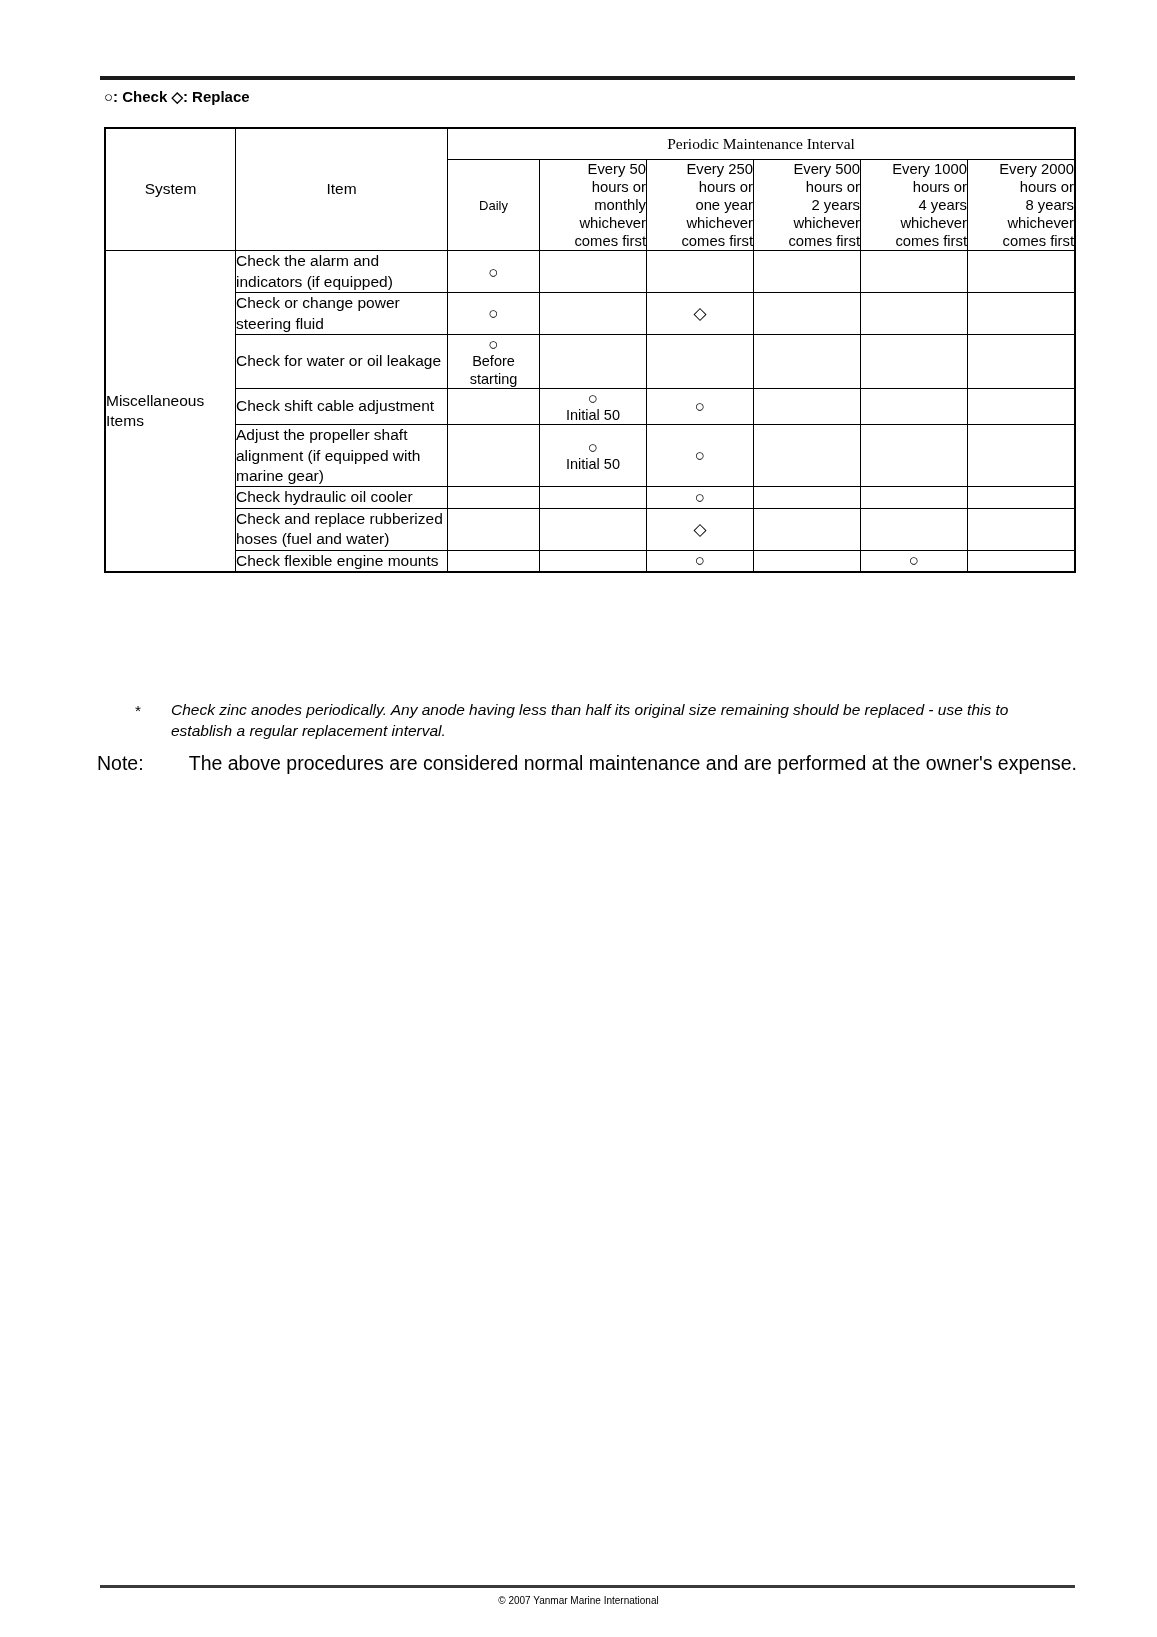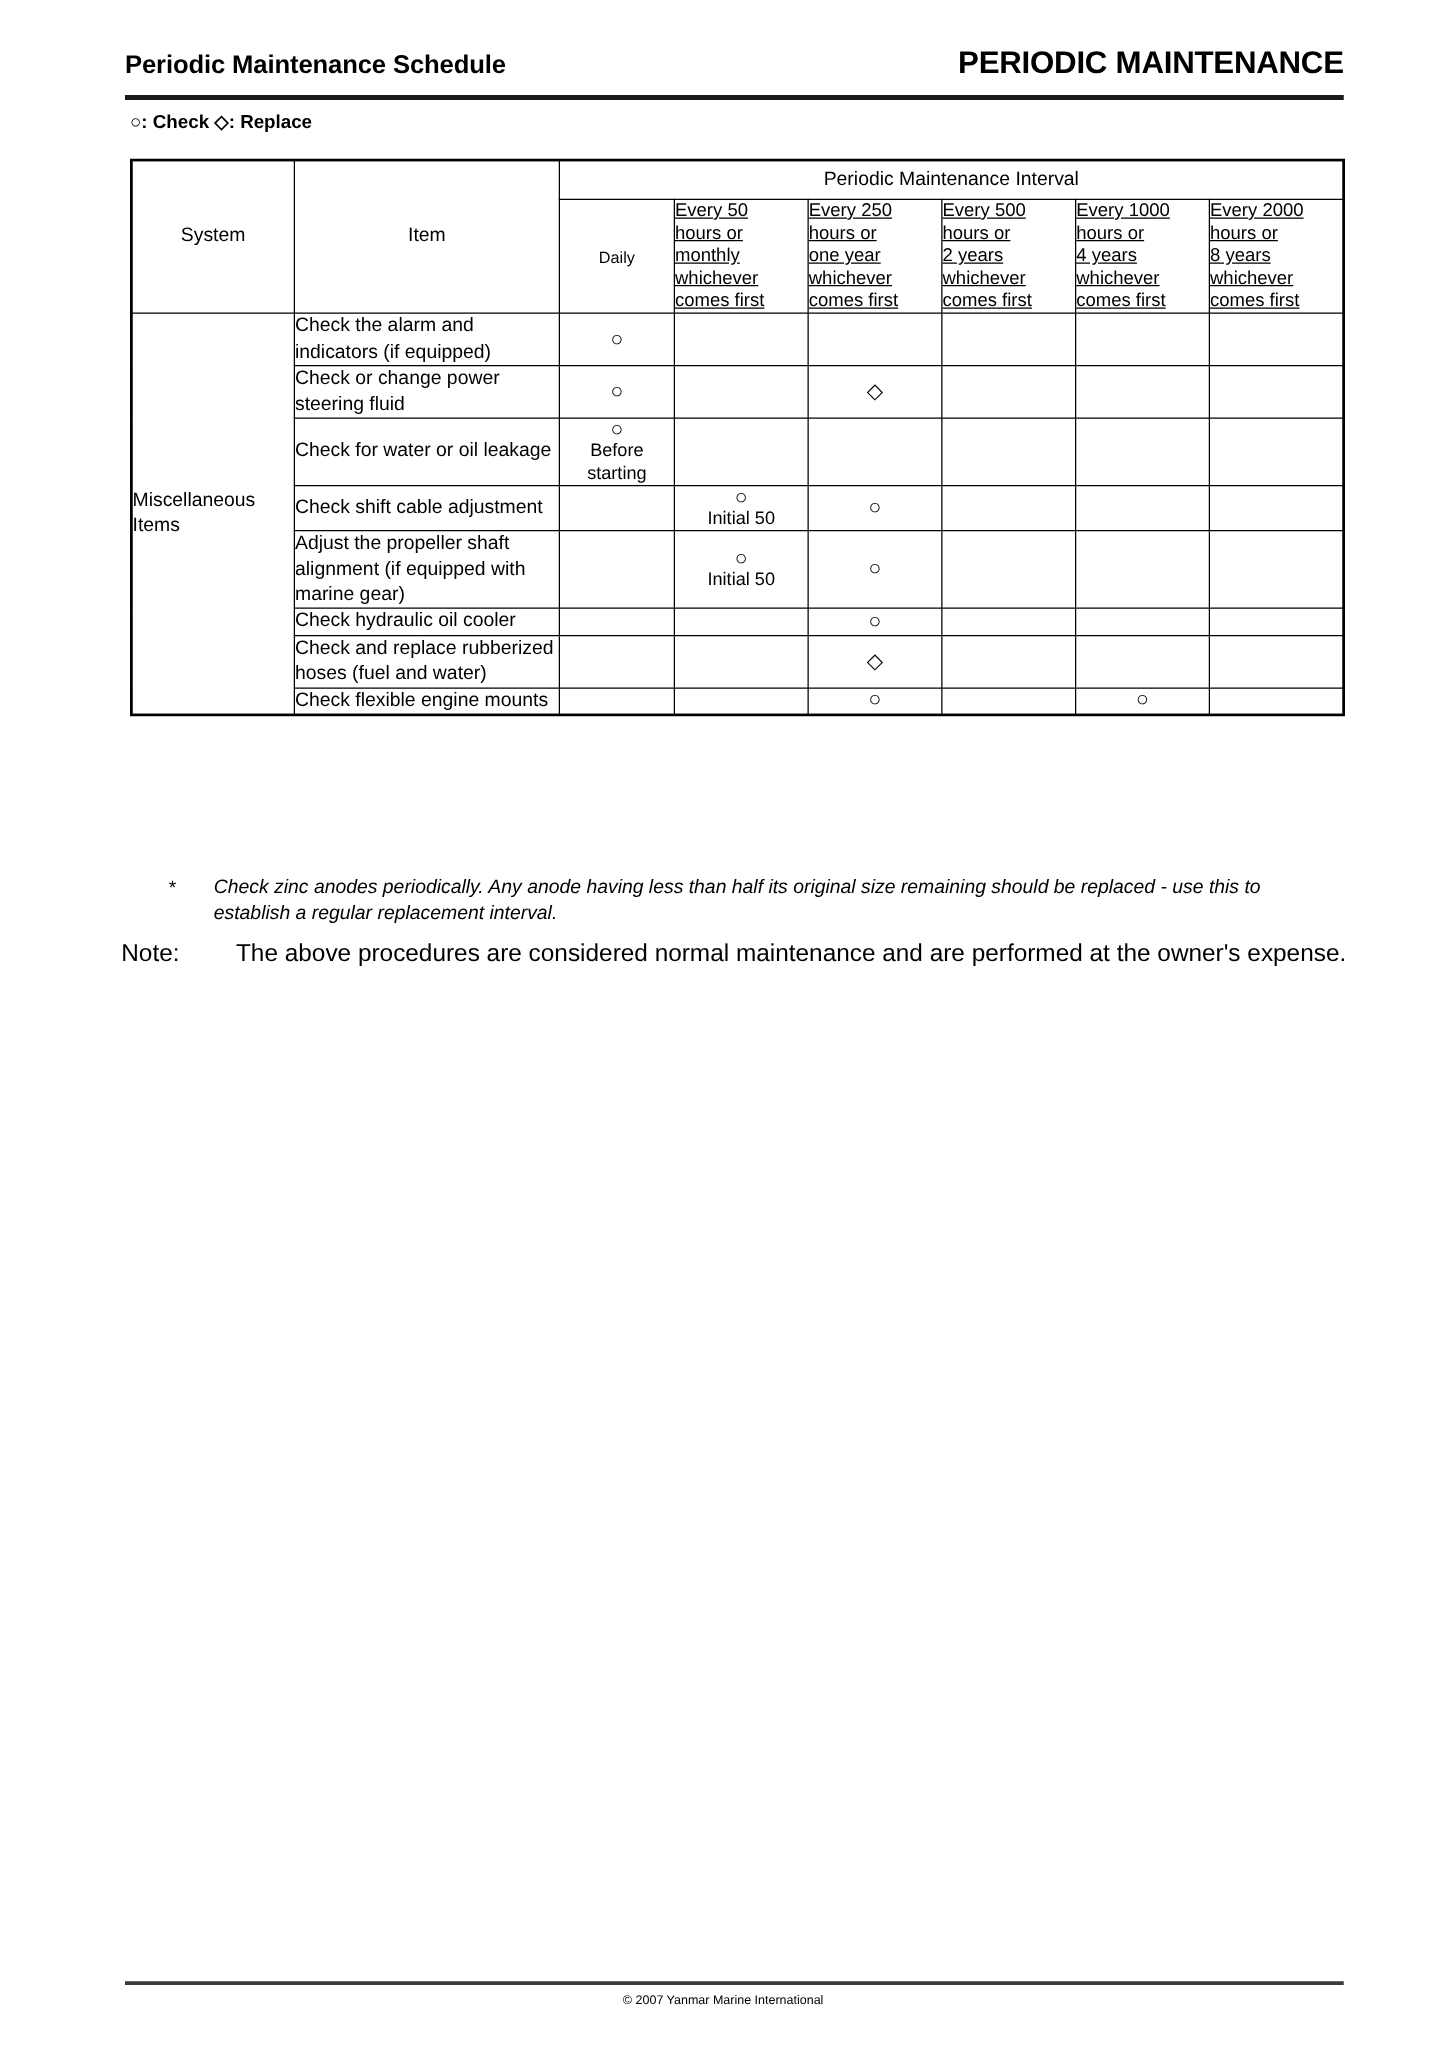--- a/index.html
+++ b/index.html
@@ -88,28 +88,28 @@
     font-size: 15.5px;
     font-weight: bold;
     text-align: center;
     line-height: 1.18;
     padding: 3px 2px;
   }
   th.hdr-span {
     font-size: 15.5px;
     font-weight: bold;
     height: 30px;
+    font-family: Liberation Serif, serif;
   }
   th.hdr-interval {
     font-size: 14.8px;
     font-weight: bold;
-    text-align: left;
+    text-align: right;
     line-height: 1.22;
     padding: 4px 1px;
-    text-decoration: underline;
   }
   th.hdr-daily {
     font-size: 13px;
     font-weight: bold;
     text-align: center;
   }
 
   td.system-cell {
     font-size: 15.5px;
     text-align: left;
@@ -239,24 +239,20 @@
     width: 1157px;
     text-align: center;
     font-size: 10px;
   }
 </style>
 </head>
 <body>
 
 <div class="page">
 
-  <div class="page-header">
-    <div class="header-left">Periodic Maintenance Schedule</div>
-    <div class="header-right">PERIODIC MAINTENANCE</div>
-  </div>
   <div class="header-rule"></div>
 
   <div class="legend">○: Check ◇: Replace</div>
 
   <div class="table-wrap">
     <table class="sched">
       <colgroup>
         <col class="c-system">
         <col class="c-item">
         <col class="c-daily">

